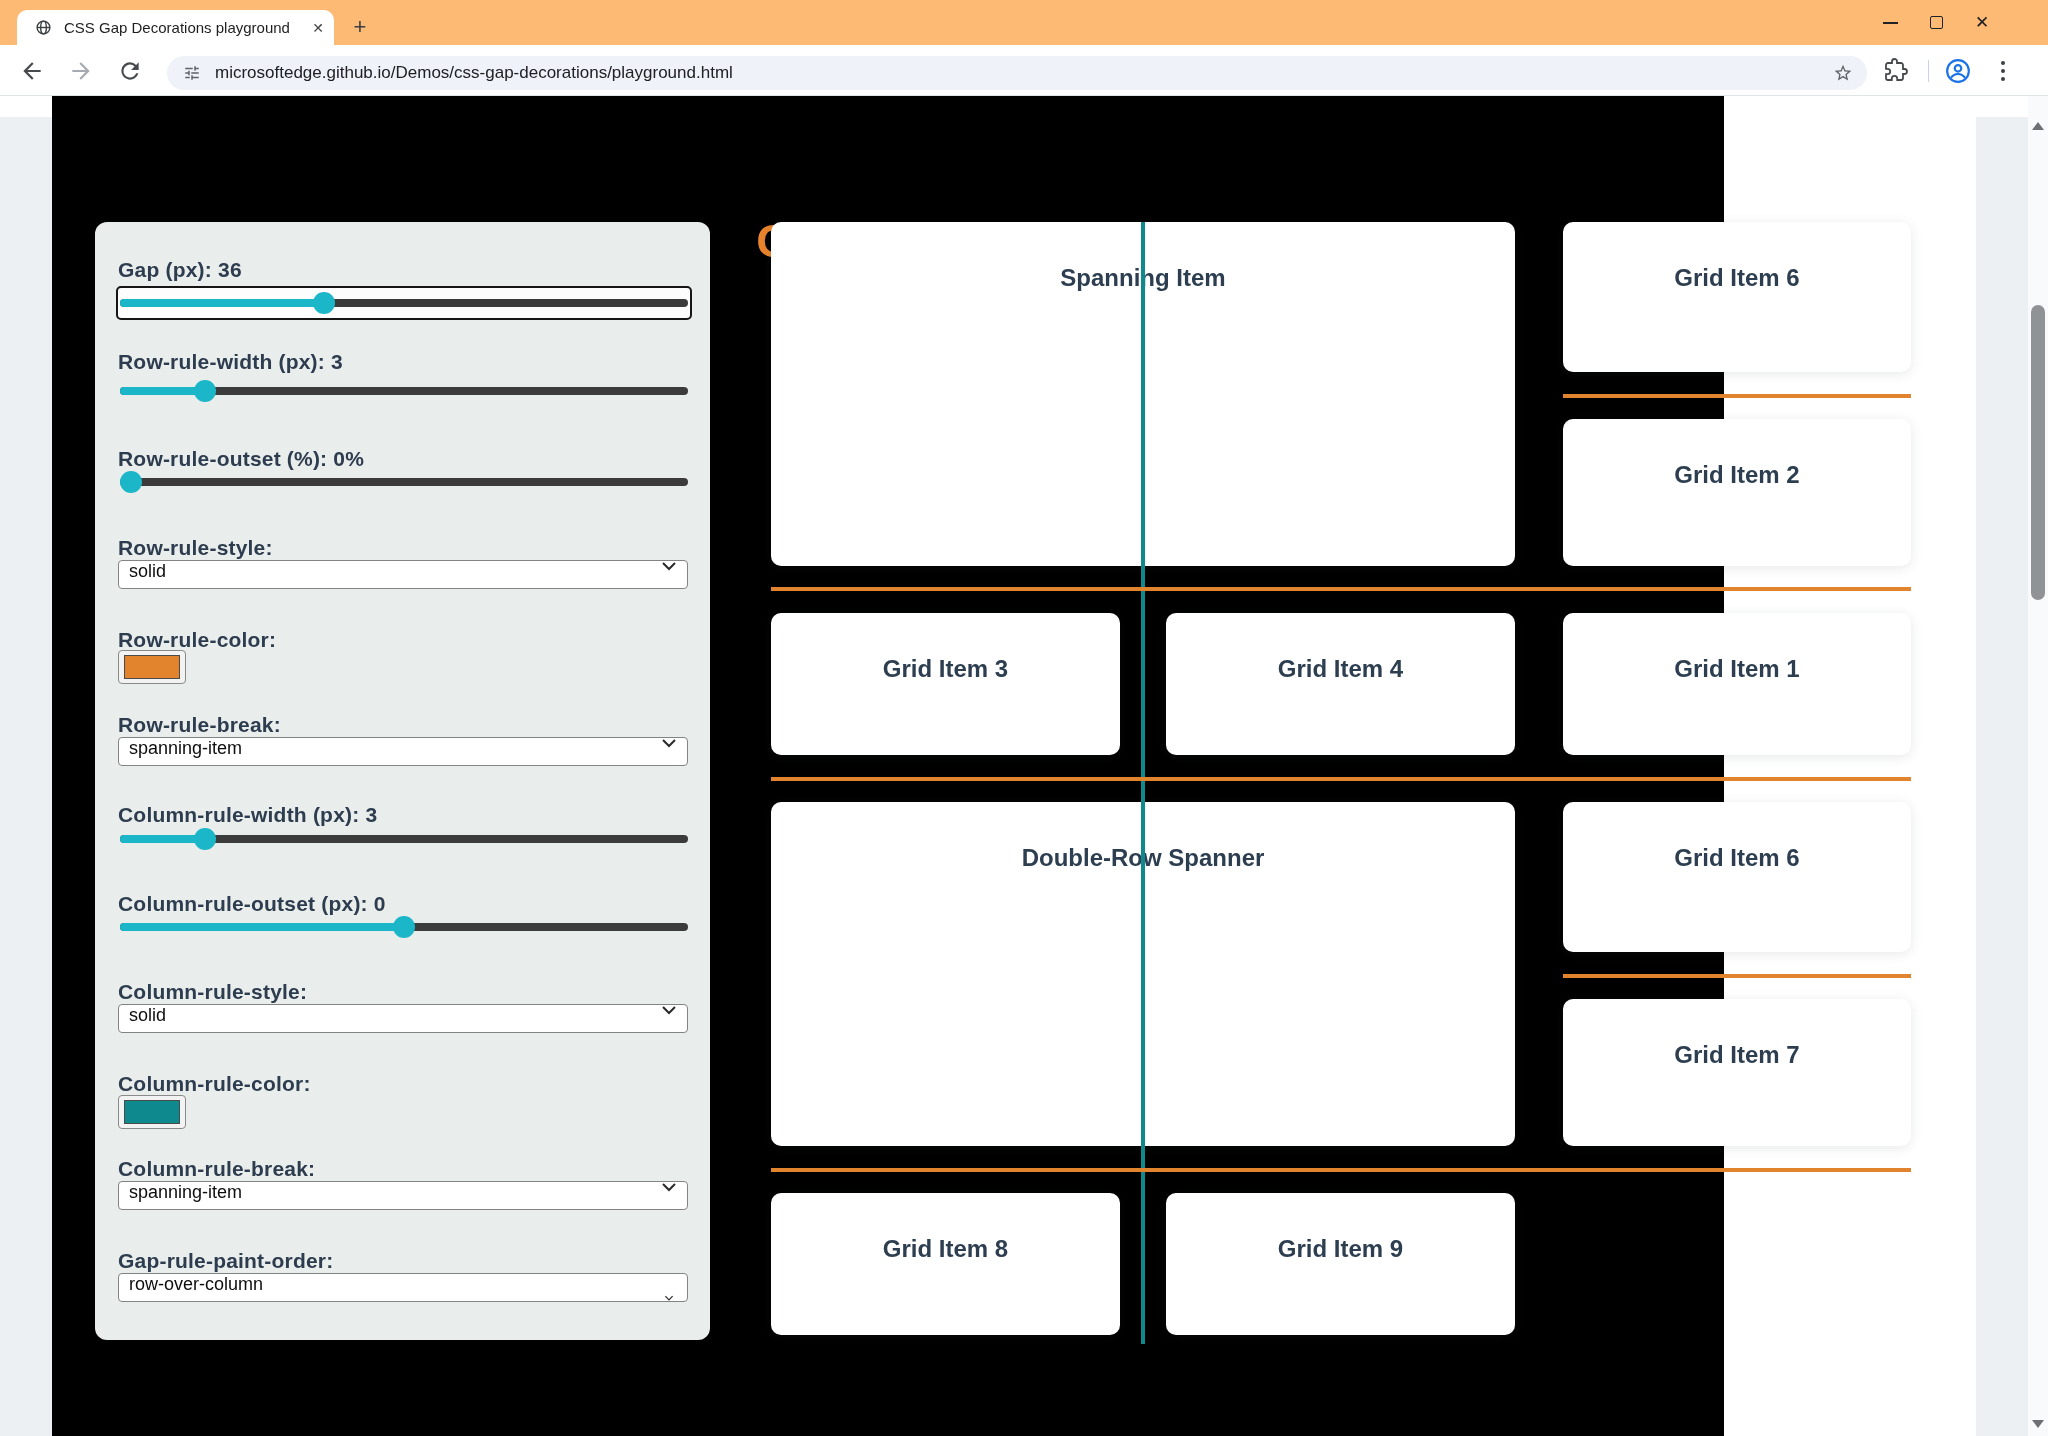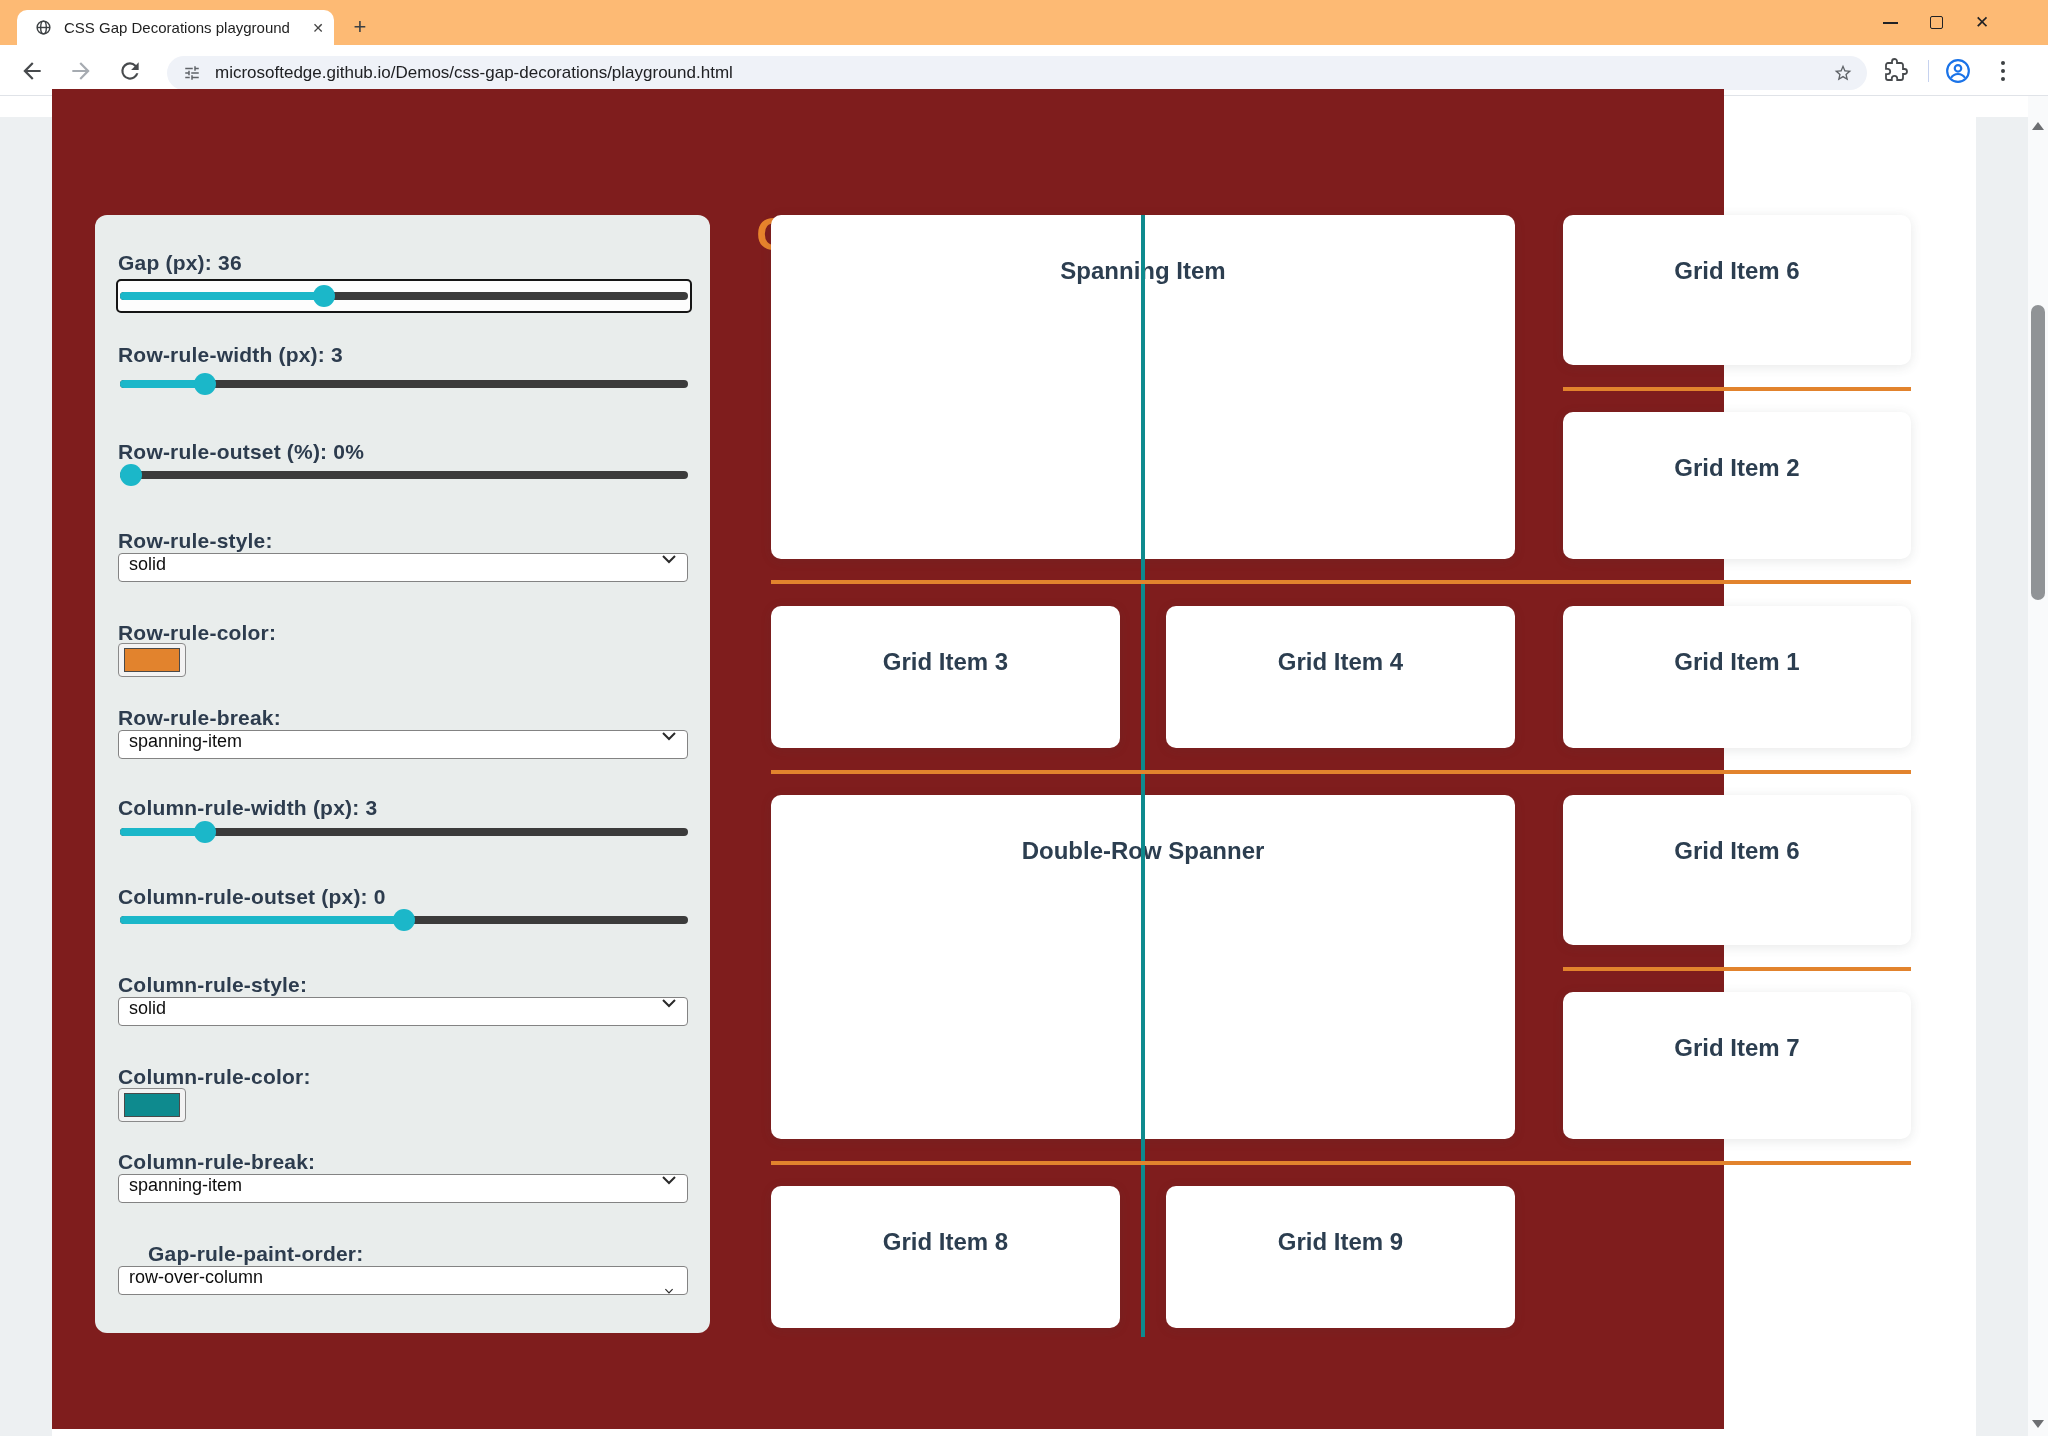--- a/index.html
+++ b/index.html
@@ -26,21 +26,21 @@
            background:#eff2f8;display:flex;align-items:center;padding:0 14px 0 16px;}
   .url-text{font-size:17px;color:#202124;margin-left:14px;white-space:nowrap;}
   .omni-spacer{flex:1;}
   .tool-right-icon{position:absolute;top:58px;}
   .tool-divider{position:absolute;left:1928px;top:60px;width:1px;height:22px;background:#c6d2ef;}
   .menu-dots{position:absolute;left:1998px;top:59px;width:10px;height:24px;display:flex;flex-direction:column;
              align-items:center;justify-content:space-between;padding:2px 0;}
   .menu-dots i{width:4px;height:4px;border-radius:50%;background:#3c4043;}
 
   
-  .main{position:absolute;left:52px;top:89px;width:1672px;height:1340px;background:#7f1d1d;}
+  .main{position:absolute;left:52px;top:96px;width:1672px;height:1340px;background:#000000;}
   .gutter{position:absolute;top:117px;bottom:0;width:52px;background:#edf0f2;}
   .gutter-left{left:0;}
   .gutter-right{left:1976px;}
   .page-title{position:absolute;left:0;top:118px;width:100%;text-align:center;margin:0;
               font-size:46px;font-weight:700;letter-spacing:.5px;}
   .title-underline{position:absolute;left:920px;top:189px;width:83px;height:7px;}
 
   
   .panel{position:absolute;left:43px;top:126px;width:615px;height:1118px;background:#e9edec;border-radius:12px;}
   .lbl{position:absolute;left:23px;font-size:21px;font-weight:600;color:#2d3c4e;letter-spacing:.2px;}
@@ -220,21 +220,21 @@
       </div>
 
       <div class="lbl" style="top:935px;" data-name="column-rule-break-label">Column-rule-break:</div>
       <div class="sel" style="top:959px;" data-name="column-rule-break-select">
         <span>spanning-item</span>
         <svg width="16" height="10" viewBox="0 0 16 10" data-name="chevron-down-icon">
           <polyline points="2,2 8,8 14,2" fill="none" stroke="#2a2a2a" stroke-width="2"></polyline>
         </svg>
       </div>
 
-      <div class="lbl" style="top:1027px;margin-left:30px;" data-name="gap-rule-paint-order-label">Gap-rule-paint-order:</div>
+      <div class="lbl" style="top:1027px;" data-name="gap-rule-paint-order-label">Gap-rule-paint-order:</div>
       <div class="sel" style="top:1051px;flex-direction:column;" data-name="gap-rule-paint-order-select">
         <span>row-over-column</span>
         <svg width="16" height="10" viewBox="0 0 16 10" data-name="chevron-down-icon">
           <polyline points="2,2 8,8 14,2" fill="none" stroke="#2a2a2a" stroke-width="2"></polyline>
         </svg>
       </div>
     </div>
 
     <div class="grid" data-name="grid-playground">
 

